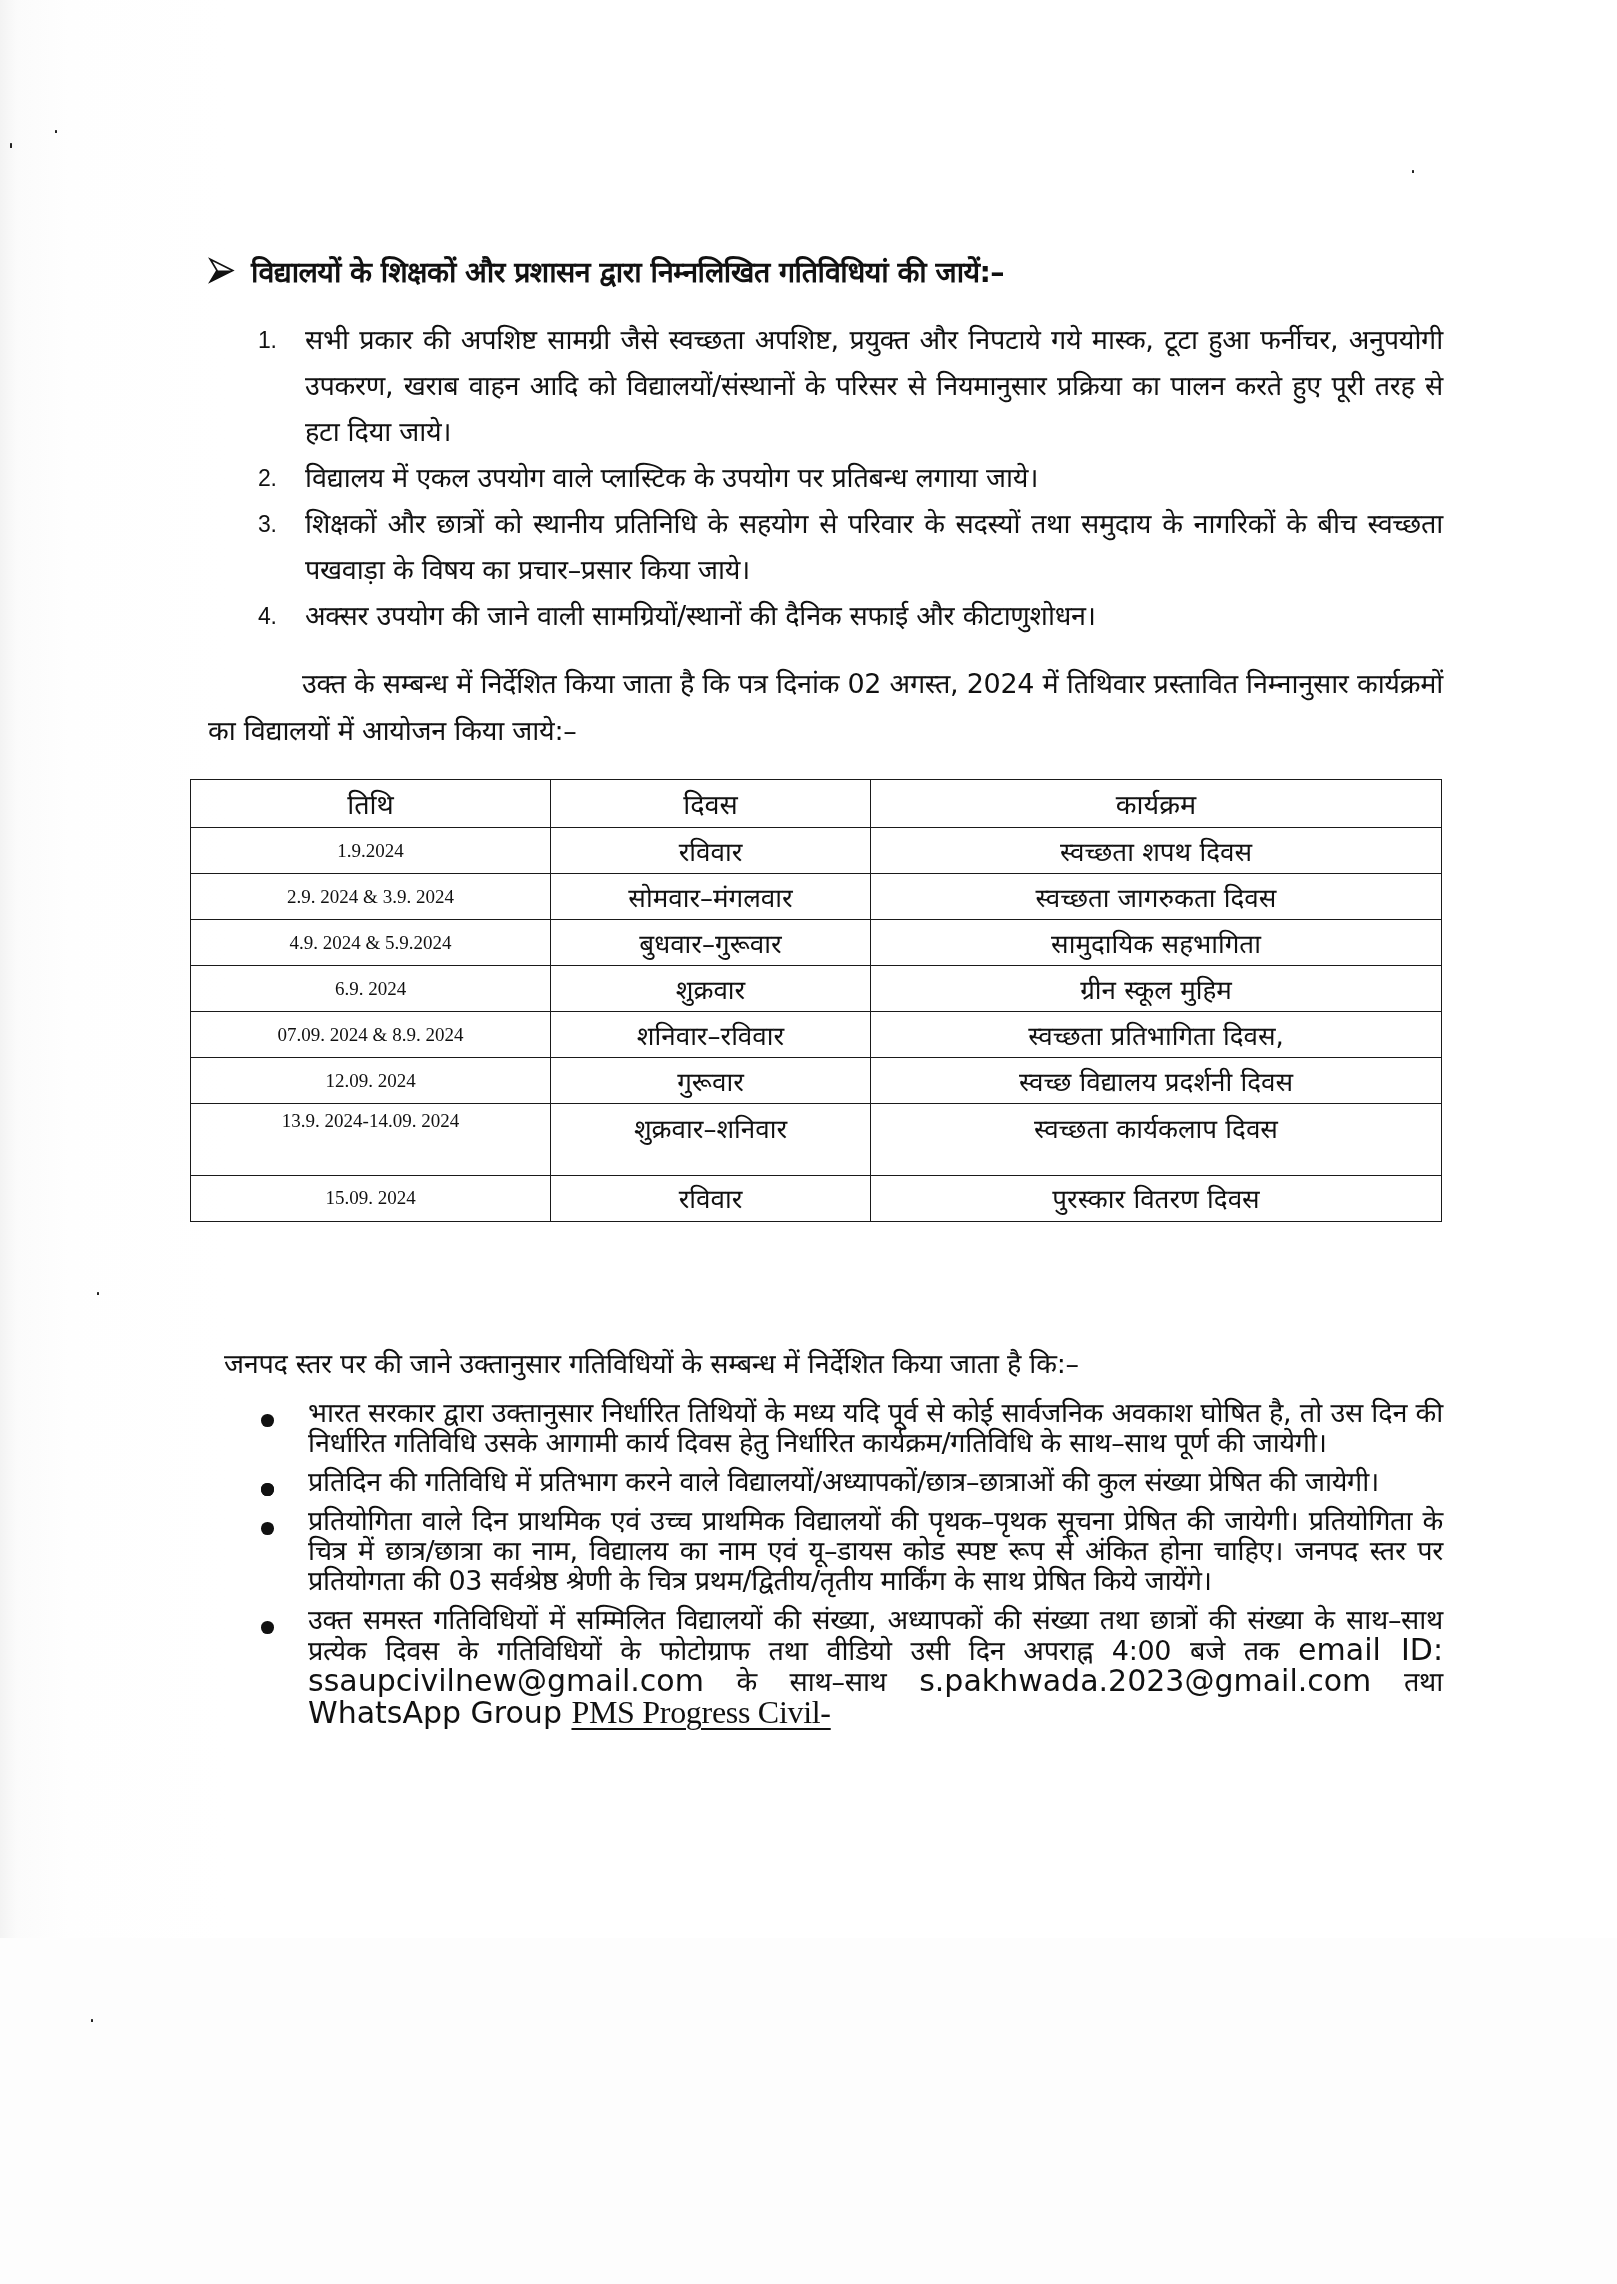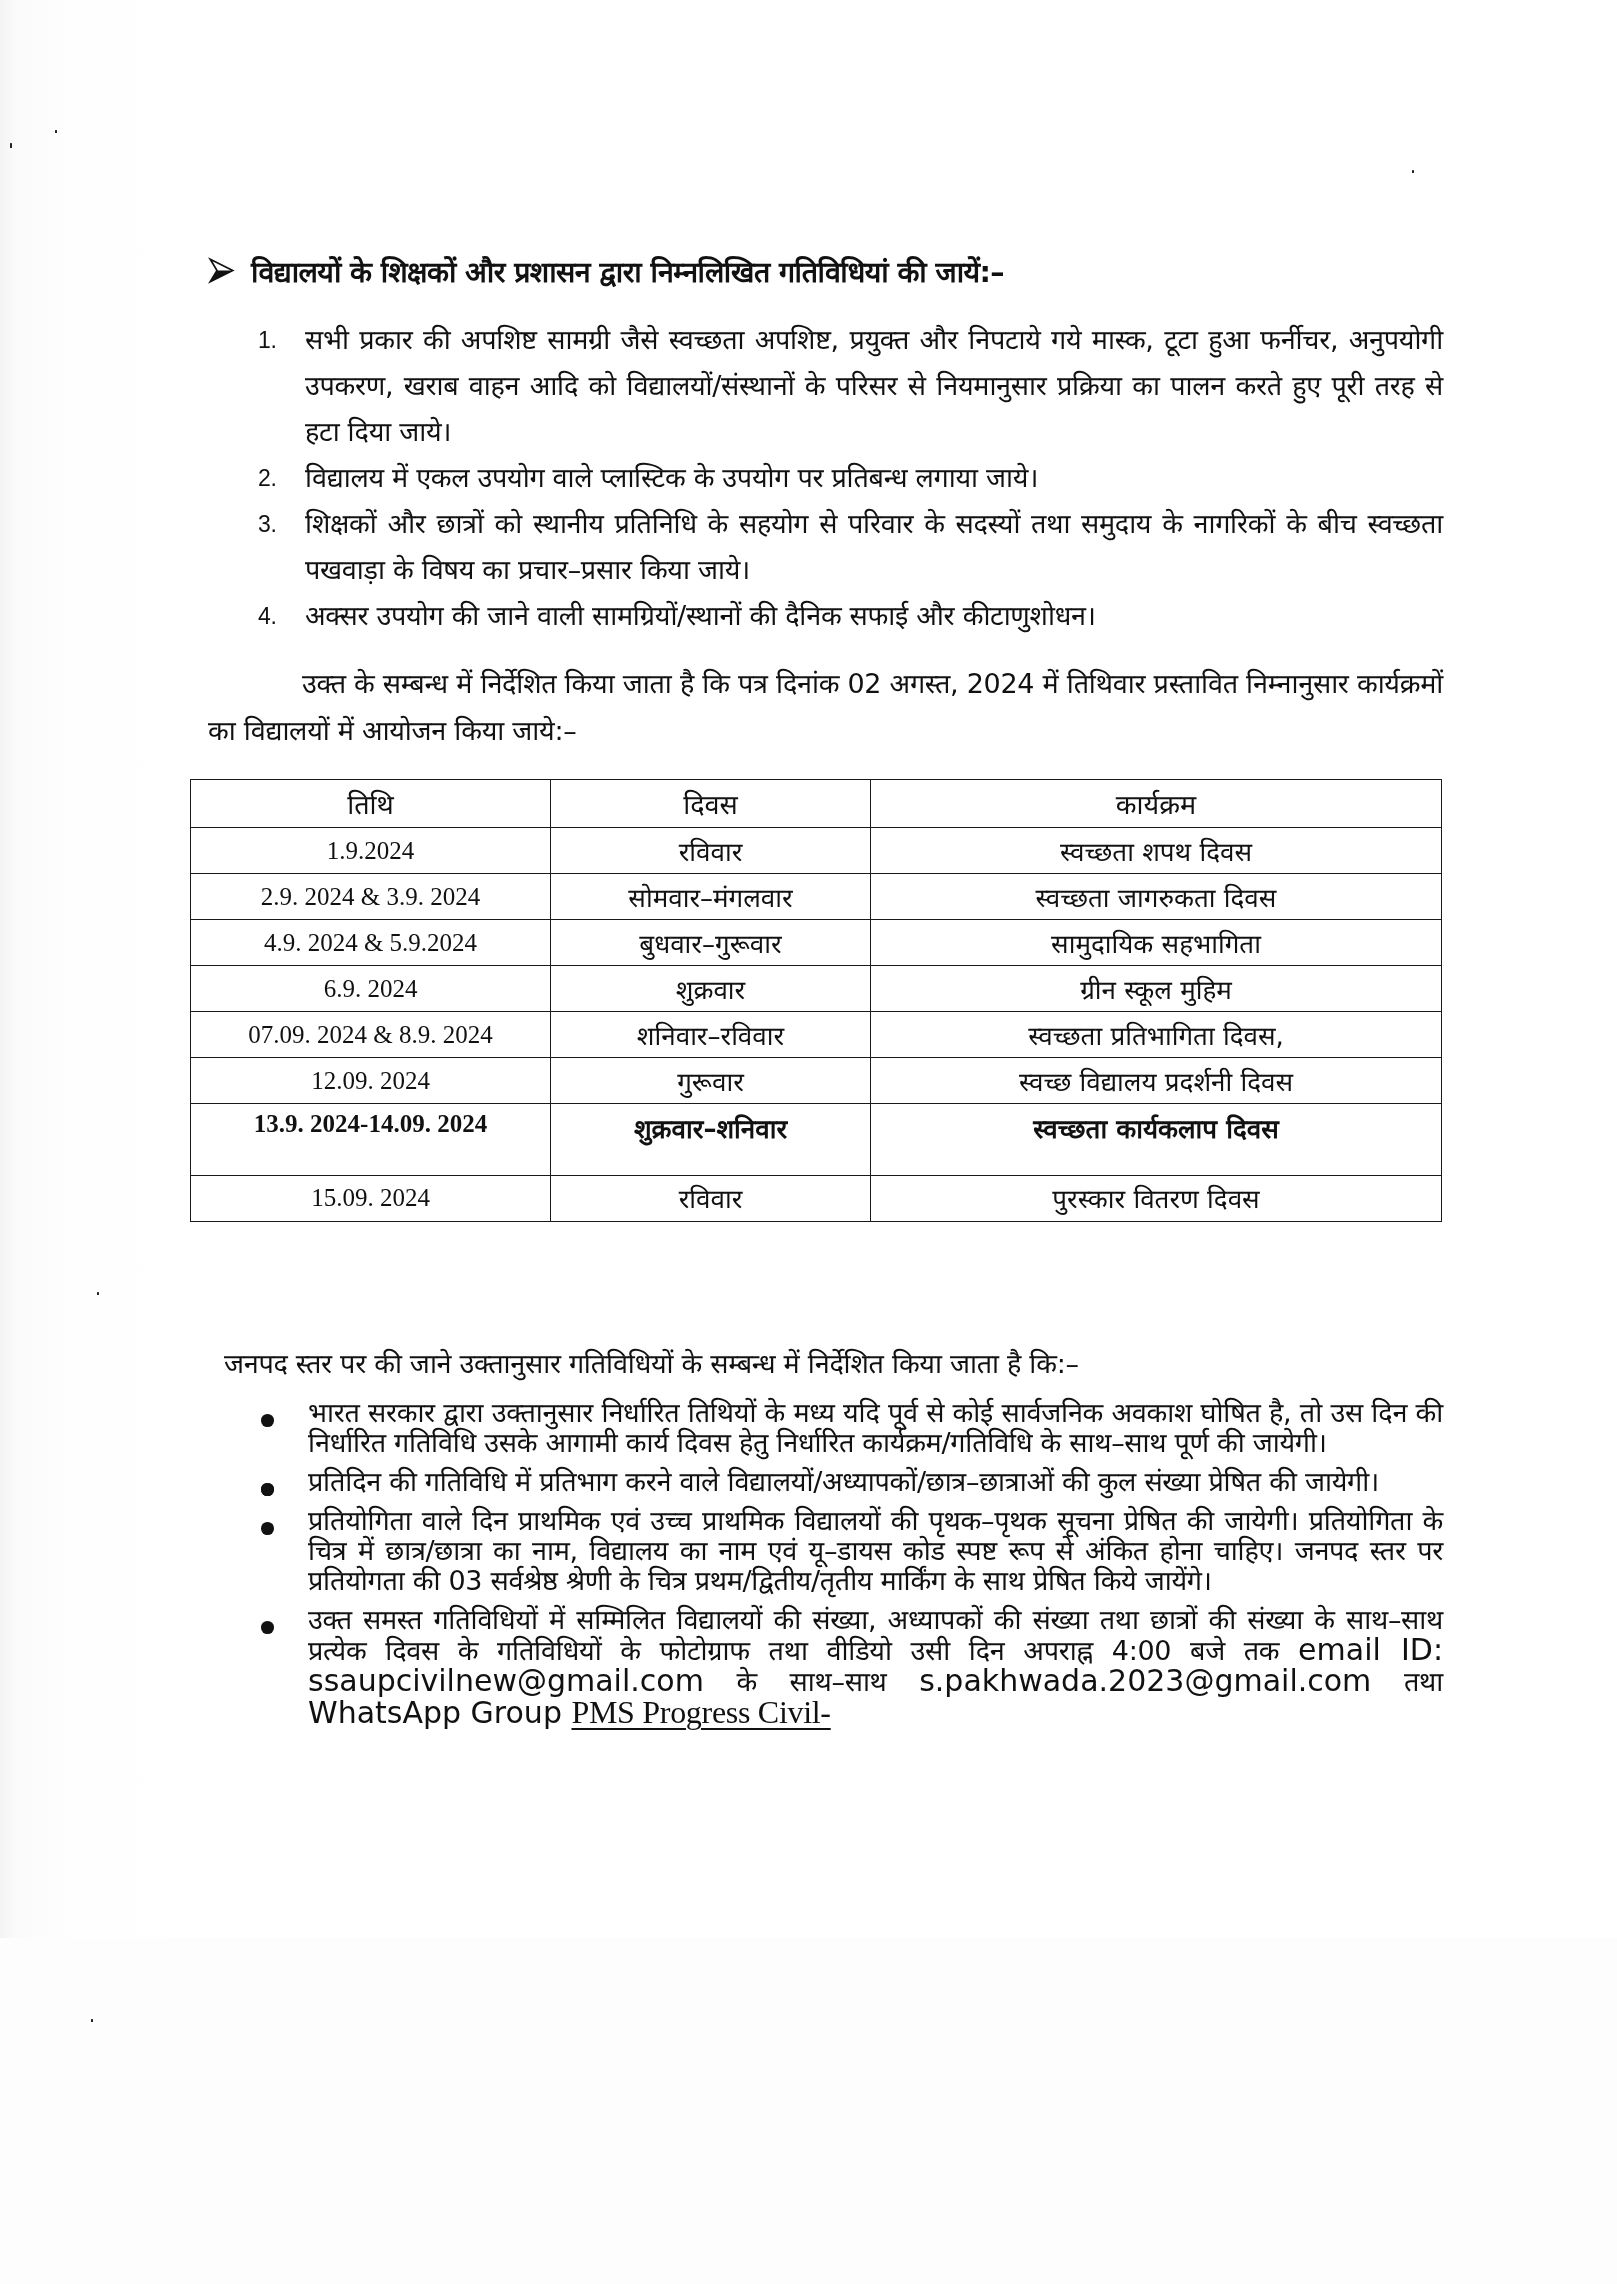--- a/index.html
+++ b/index.html
@@ -88,25 +88,25 @@
       padding: 0 3.4px;
       height: 45px;
     }
     .sched th {
       font-size: 27px;
       font-weight: normal;
       height: 47px;
     }
     .sched td.date {
       font-family: "Liberation Serif", "DejaVu Serif", serif;
-      font-size: 25px;
+      font-size: 19px;
       white-space: nowrap;
     }
     .sched td.day, .sched td.prog { font-size: 26px; }
-    .sched tr.tall td { height: 65px; vertical-align: top; padding-top: 5.7px; font-weight: bold; }
+    .sched tr.tall td { height: 65px; vertical-align: top; padding-top: 5.7px; }
     .col1 { width: 360px; }
     .col2 { width: 320px; }
     .col3 { width: auto; }
 
     
     .blist {
       position: absolute;
       left: 258px; top: 1398px;
       width: 1185px;
       margin: 0; padding: 0;

